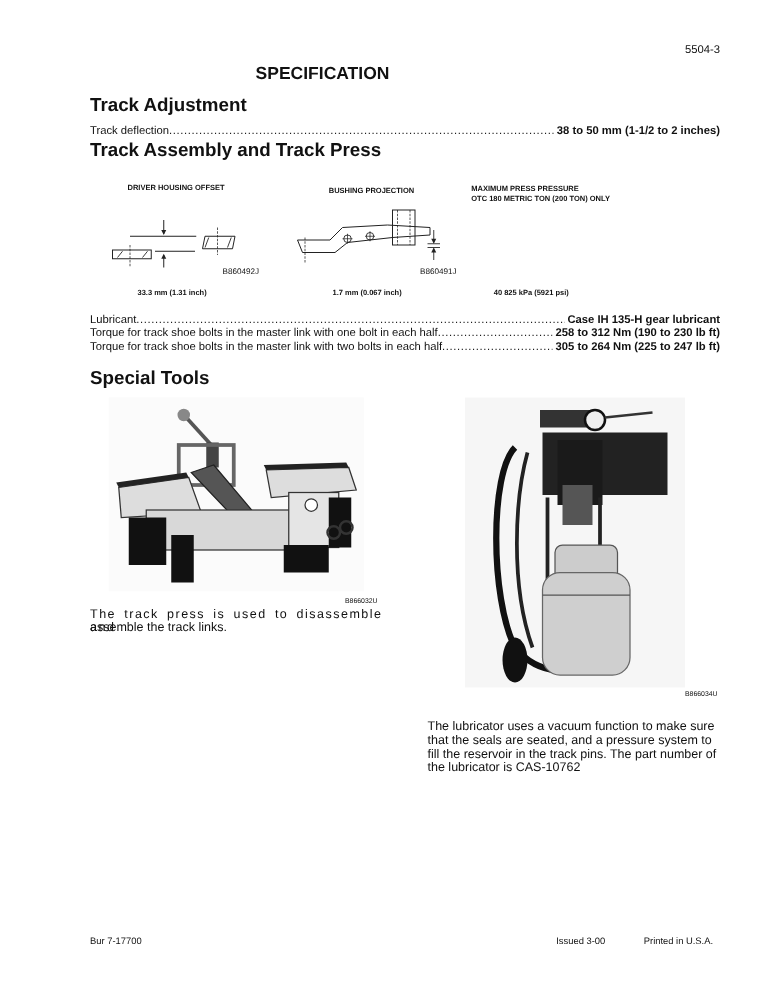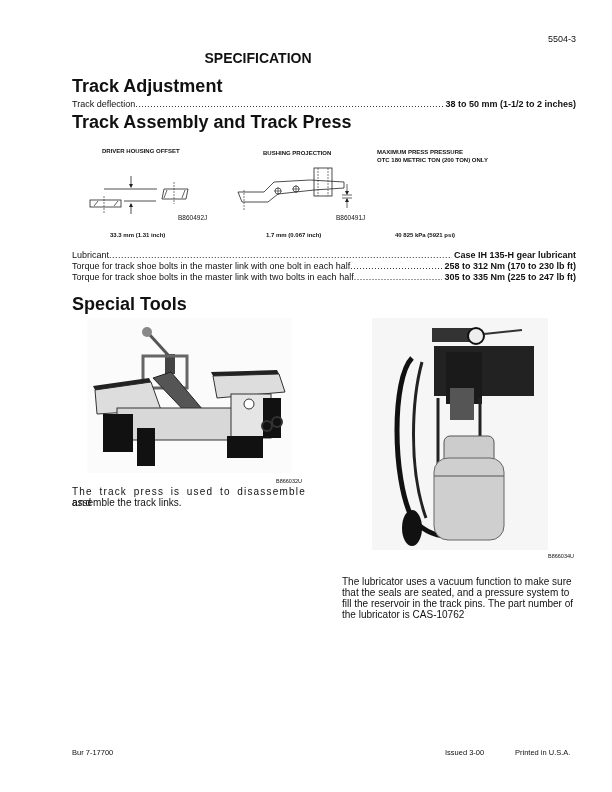--- a/index.html
+++ b/index.html
@@ -1,21 +1,21 @@
 <!DOCTYPE html>
 <html><head>
 <meta charset="utf-8">
 <style>
   html, body { margin: 0; padding: 0; background: #ffffff; }
   body { width: 612px; height: 792px; position: relative; overflow: hidden;
          font-family: "Liberation Sans", sans-serif; color: #111; }
   .abs { position: absolute; }
   .page-num { top: 34px; right: 36px; font-size: 9px; }
   .main-title { top: 50px; left: 0; width: 516px; text-align: center; font-size: 14px; font-weight: bold; }
-  .h2 { font-size: 18px; font-weight: bold; left: 72px; }
+  .h2 { font-size: 15px; font-weight: bold; left: 72px; }
   .spec-line { left: 72px; width: 504px; font-size: 9px; display: flex; white-space: nowrap; line-height: 11px; }
   .spec-line .lbl { flex: none; }
   .spec-line .dots { flex: 1 1 auto; overflow: hidden; letter-spacing: 0.5px; }
   .spec-line .dots::before { content: "..............................................................................................................................................................................................................................................."; }
   .spec-line .val { flex: none; padding-left: 2px; font-weight: bold; }
   .fig-label { font-size: 6px; font-weight: bold; white-space: pre; line-height: 7.5px; }
   .fig-code { font-size: 6.5px; }
   .fig-val { font-size: 6px; font-weight: bold; }
   .caption-code { font-size: 5.5px; }
   .photo { background: #fafafa; }
@@ -86,26 +86,26 @@
 <div class="abs fig-val" style="top:232px; left:395px;">40 825 kPa (5921 psi)</div>
 
 <div class="abs spec-line" style="top:250px;">
   <span class="lbl">Lubricant </span>
   <span class="dots"></span>
   <span class="val">Case IH 135-H gear lubricant</span>
 </div>
 <div class="abs spec-line" style="top:261px;">
   <span class="lbl">Torque for track shoe bolts in the master link with one bolt in each half</span>
   <span class="dots"></span>
-  <span class="val">258 to 312 Nm (170 to 230 lb ft)</span>
+  <span class="val">258 to 312 Nm (190 to 230 lb ft)</span>
 </div>
 <div class="abs spec-line" style="top:272px;">
   <span class="lbl">Torque for track shoe bolts in the master link with two bolts in each half </span>
   <span class="dots"></span>
-  <span class="val">305 to 335 Nm (225 to 247 lb ft)</span>
+  <span class="val">305 to 264 Nm (225 to 247 lb ft)</span>
 </div>
 
 <div class="abs h2" style="top:294px;">Special Tools</div>
 
 <svg class="abs photo" style="top:318px; left:87px;" width="204" height="155">
   <rect width="204" height="155" fill="#fbfbfb"></rect>
 
   <line x1="62" y1="16" x2="82" y2="38" stroke="#555" stroke-width="3"></line>
   <circle cx="60" cy="14" r="5" fill="#888"></circle>
   <rect x="78" y="36" width="10" height="20" fill="#444"></rect>

